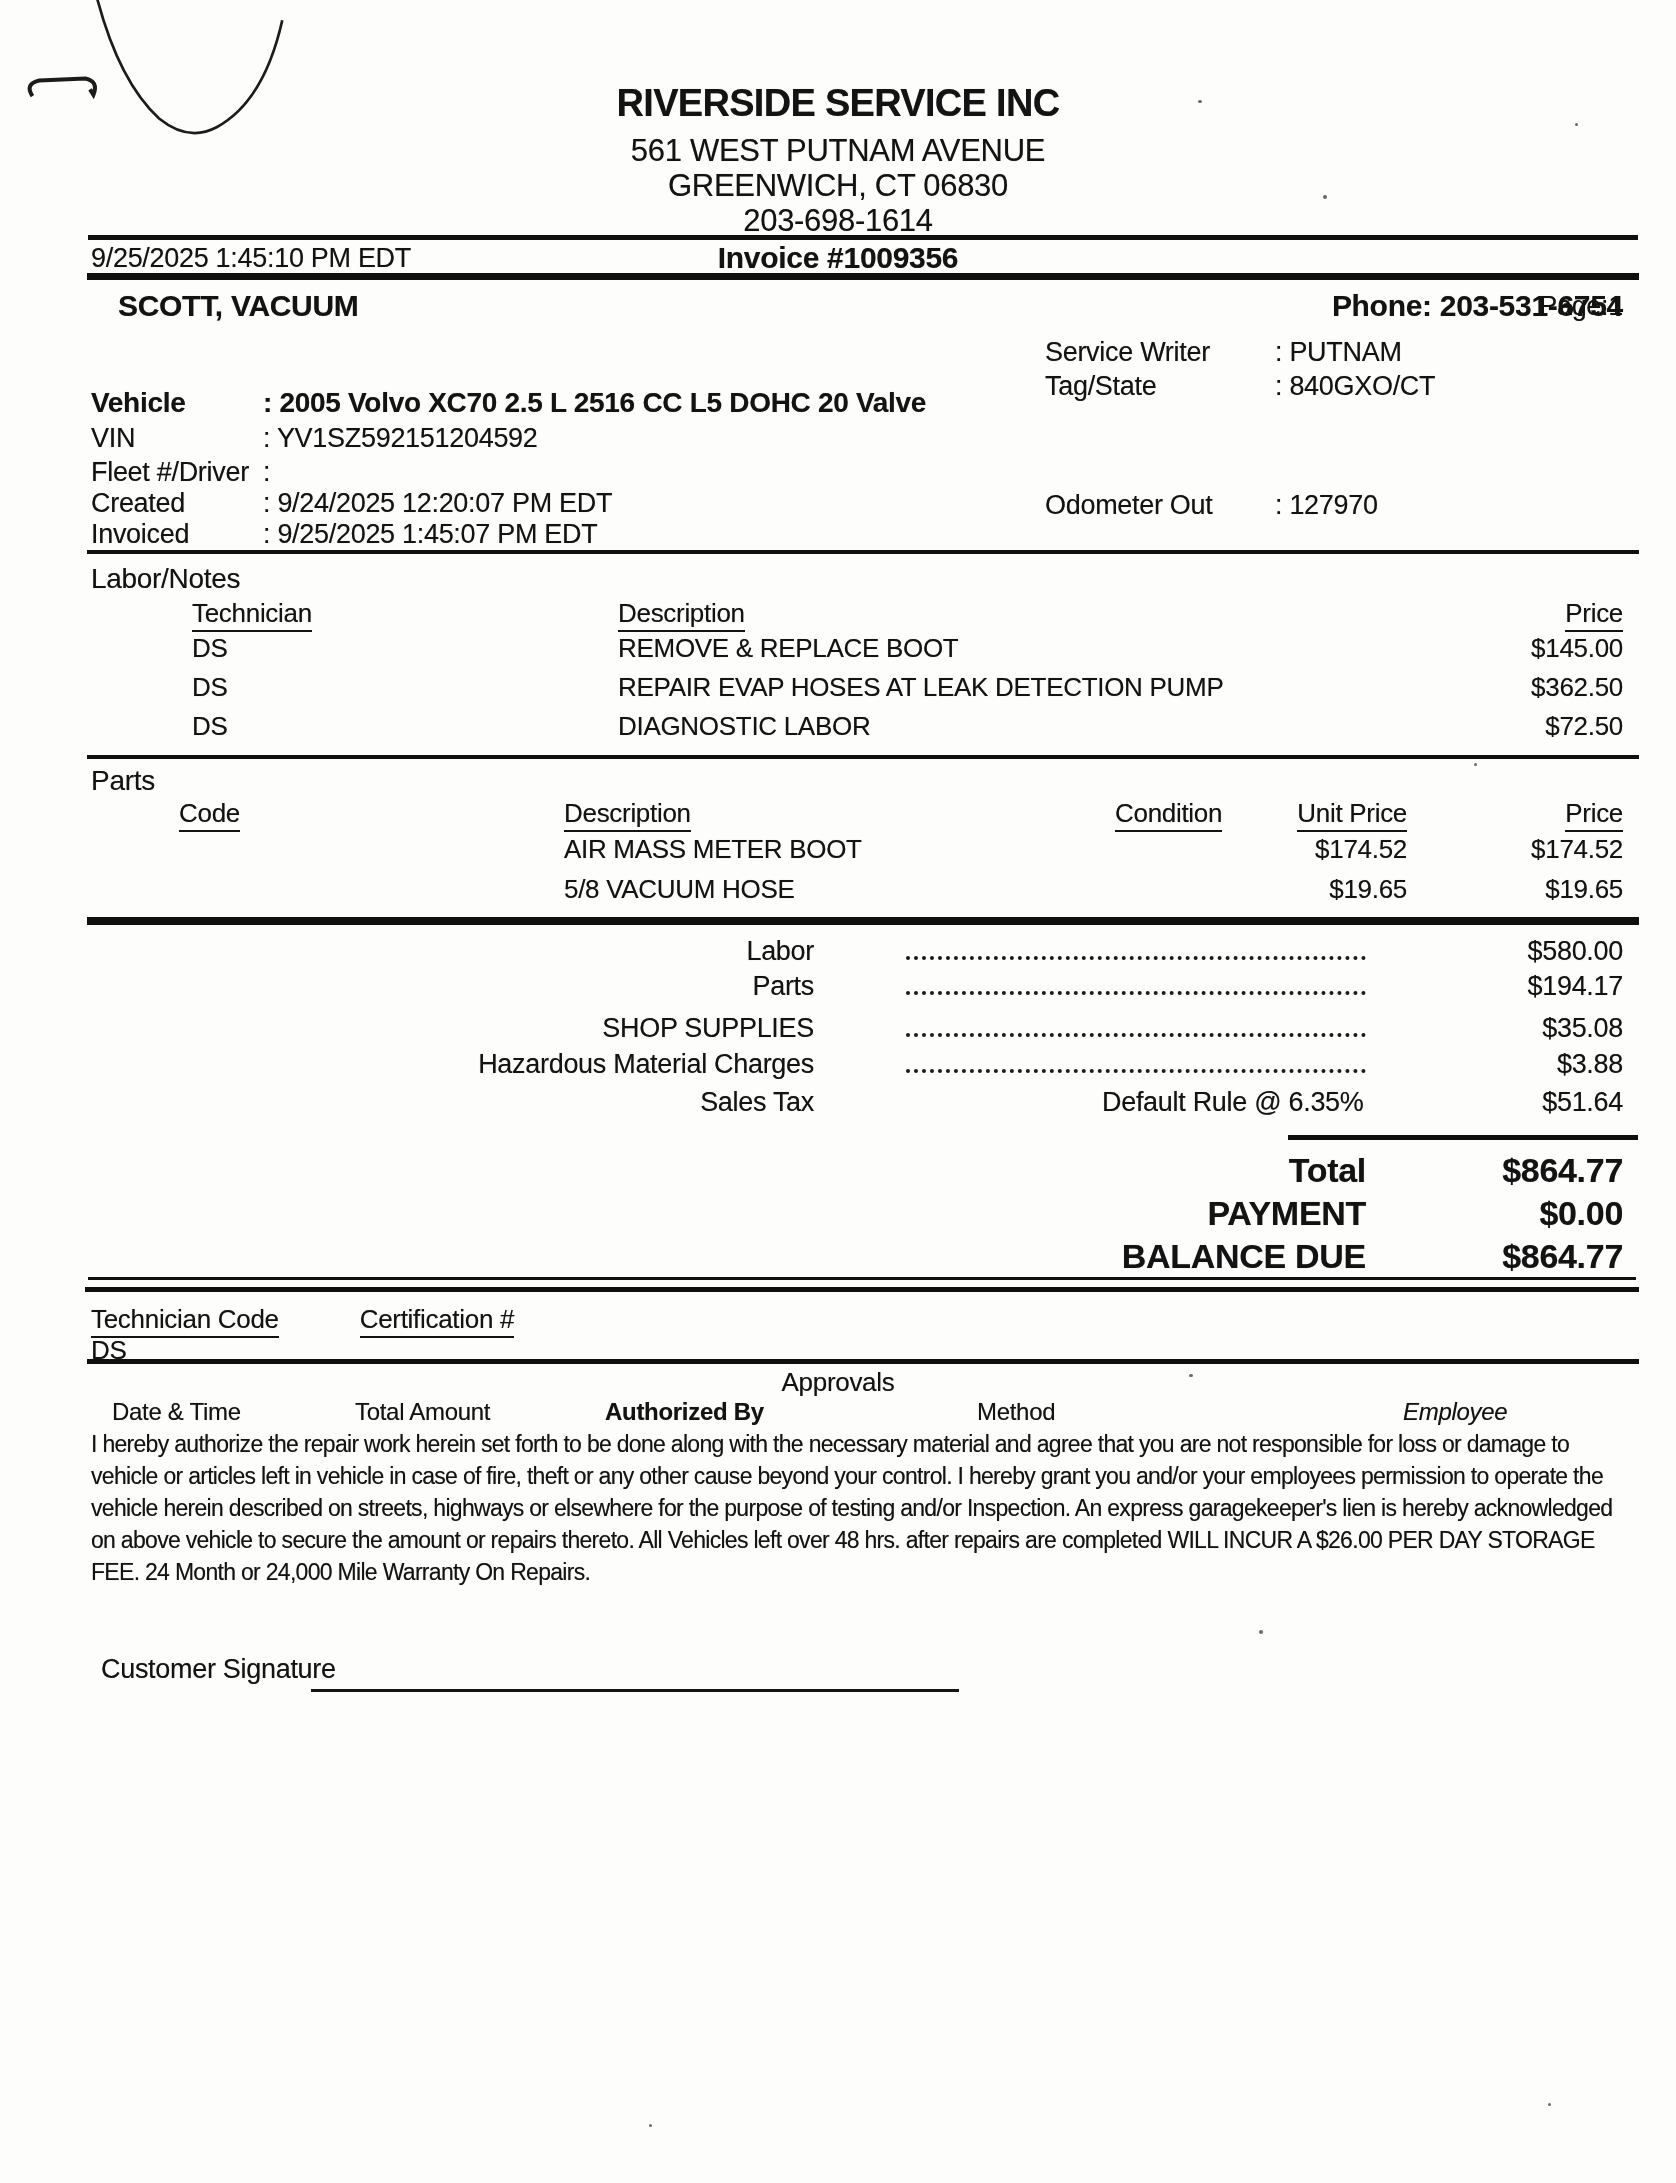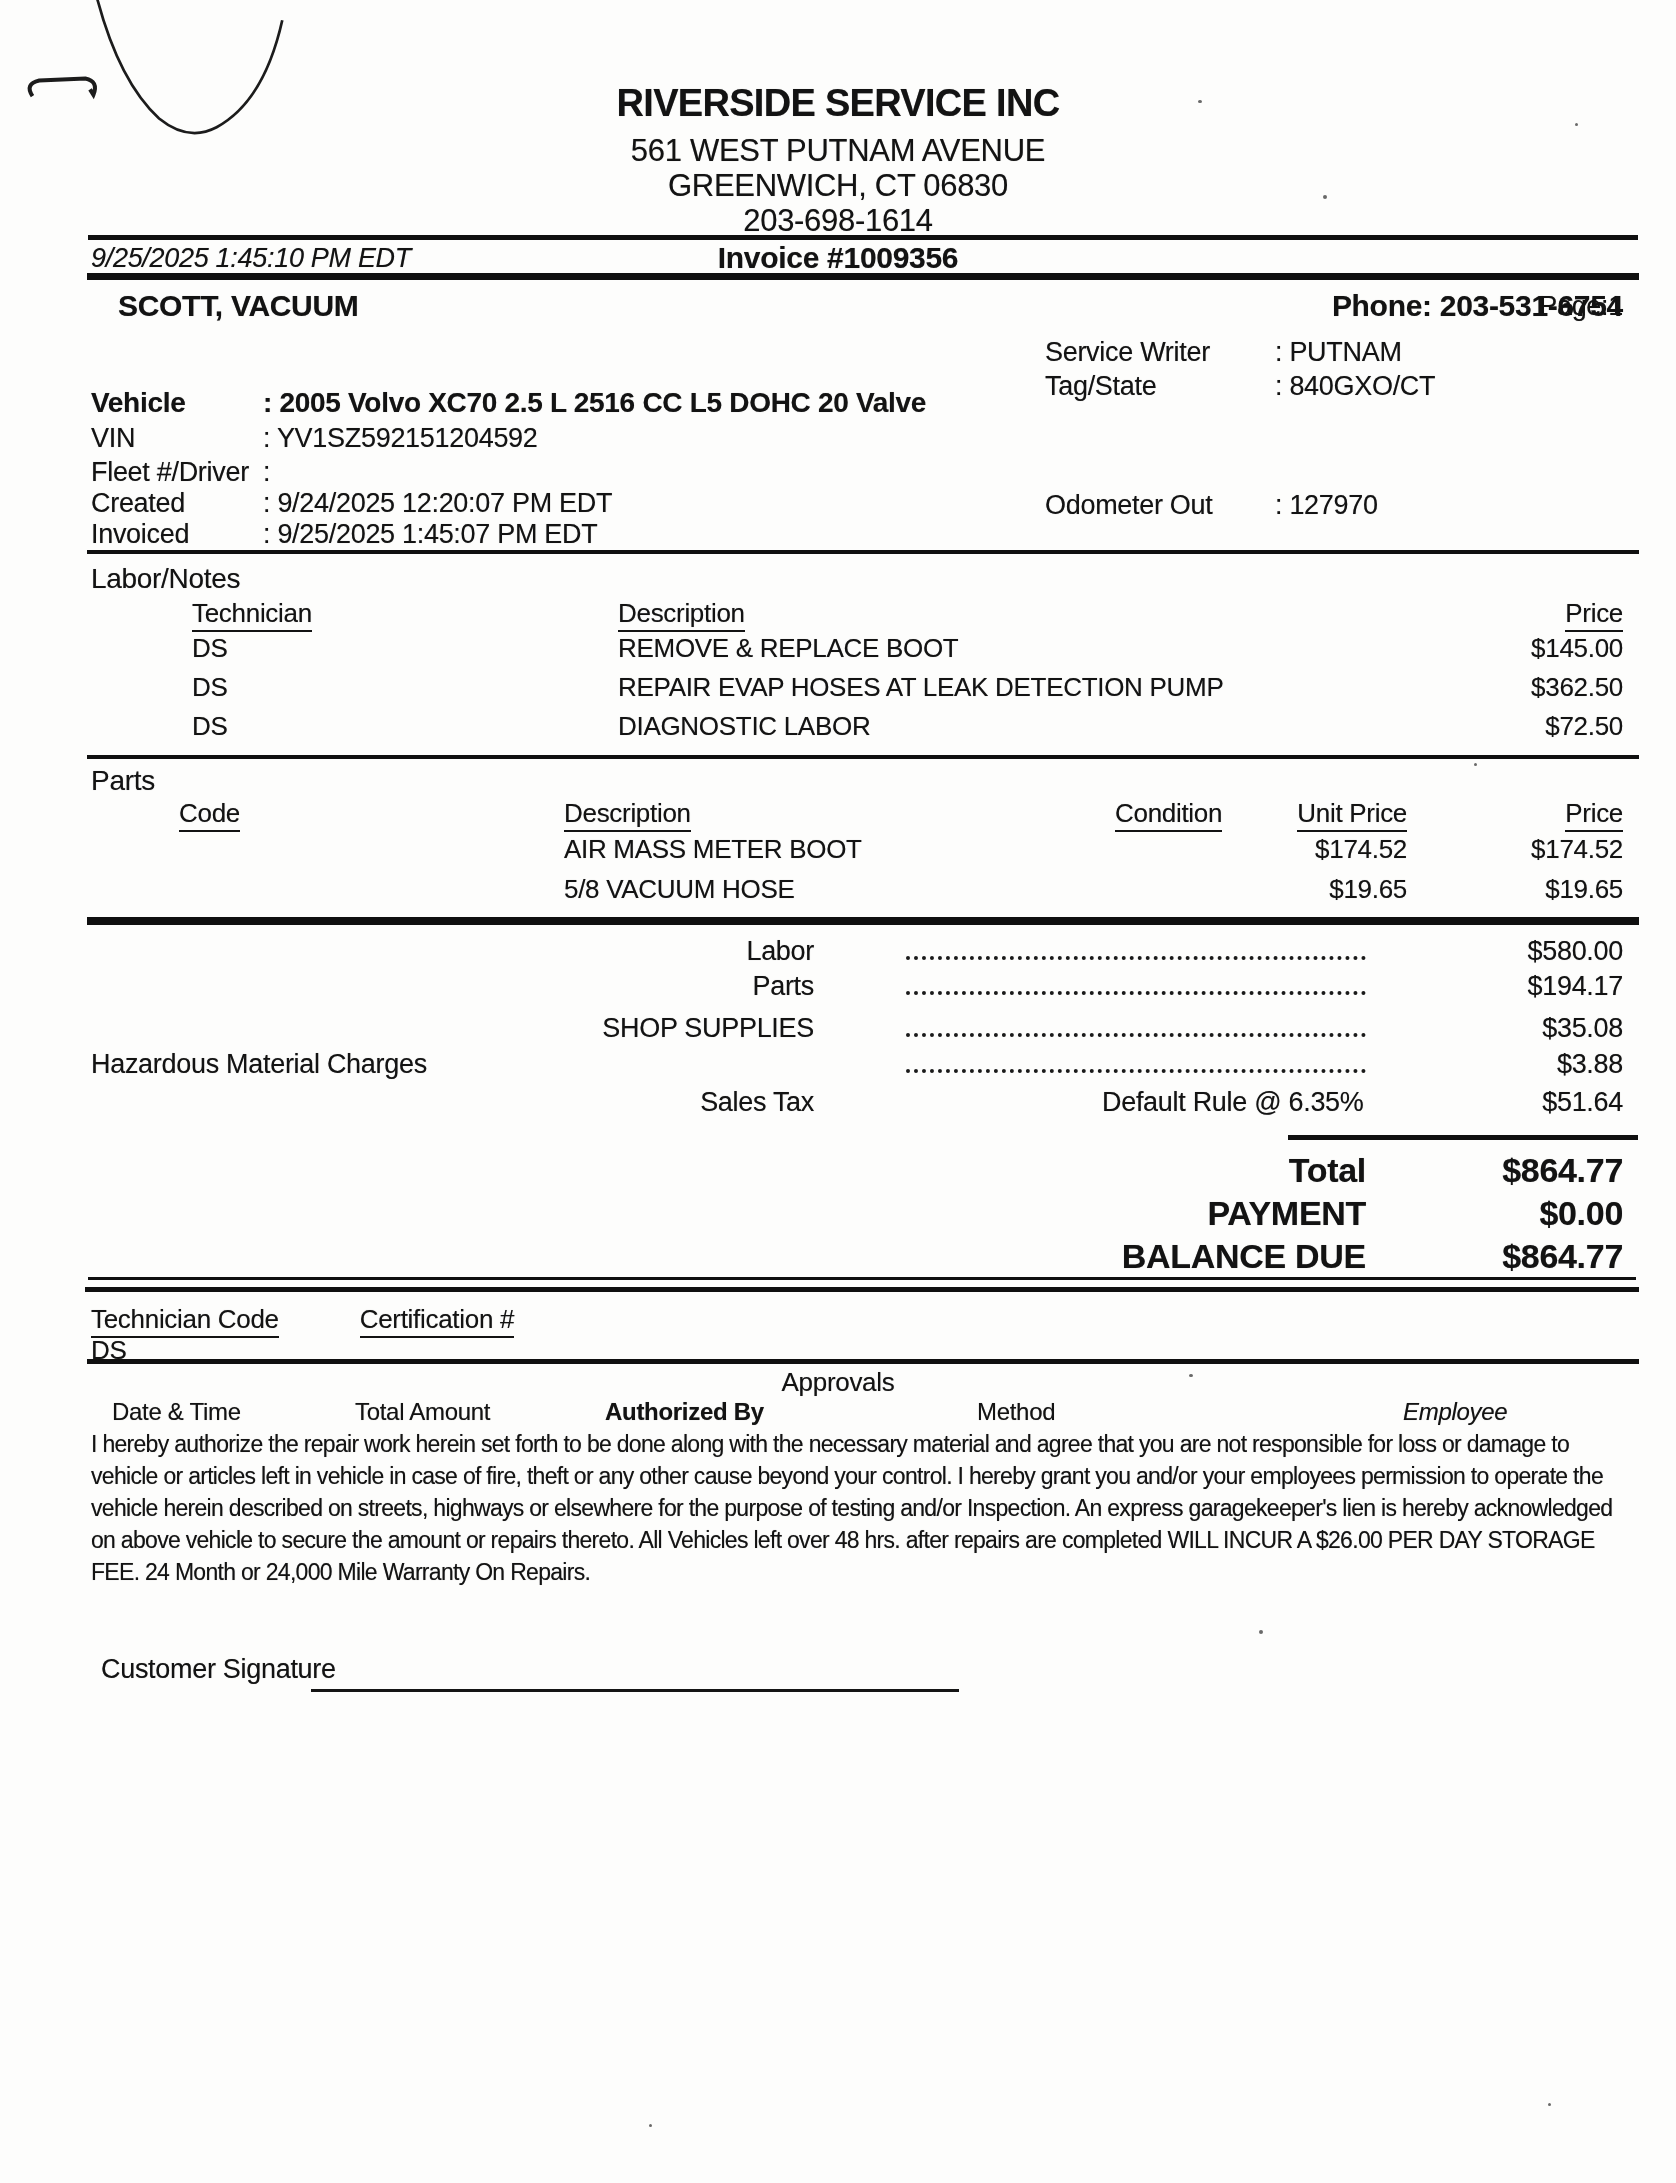--- a/index.html
+++ b/index.html
@@ -55,21 +55,21 @@
   <div class="speck" style="left:649px;top:2124px;width:3.4px;height:3.4px;"></div>
   <div class="speck" style="left:1548px;top:2103px;width:3.4px;height:3.4px;"></div>
 
   <div class="abs center c56 b" style="top:82px;">RIVERSIDE SERVICE INC</div>
   <div class="abs center c46" style="top:133px;">561 WEST PUTNAM AVENUE</div>
   <div class="abs center c46" style="top:168px;">GREENWICH, CT 06830</div>
   <div class="abs center c46" style="top:203px;">203-698-1614</div>
 
   <div class="hr" style="top:235px;left:88px;width:1550px;height:5.4px;"></div>
 
-  <div class="abs c40" style="top:243px;left:91px;font-style:italic;">9/25/2025 1:45:10 PM EDT</div>
+  <div class="abs c40" style="top:243px;left:91px;">9/25/2025 1:45:10 PM EDT</div>
   <div class="abs center c44 b" style="top:241px;">Invoice #1009356</div>
   <div class="abs c40 rt" style="top:243px;right:53px;margin-top:48px;">Page:1</div>
 
   <div class="hr" style="top:273px;left:87px;width:1552px;height:6.8px;"></div>
 
   <div class="abs c44 b" style="top:289px;left:118px;">SCOTT, VACUUM</div>
   <div class="abs c44 b rt" style="top:289px;right:53px;">Phone: 203-531-6754</div>
 
   <div class="abs c40" style="top:337px;left:1045px;">
     <span class="svc-lbl">Service Writer</span><span>: PUTNAM</span>
@@ -157,21 +157,21 @@
     <span class="abs" style="left:0;width:723px;text-align:right;">Parts</span>
     <span class="dots"></span>
     <span class="rt">$194.17</span>
   </div>
   <div class="rrow c40" style="top:1013px;">
     <span class="abs" style="left:0;width:723px;text-align:right;">SHOP SUPPLIES</span>
     <span class="dots"></span>
     <span class="rt">$35.08</span>
   </div>
   <div class="rrow c40" style="top:1049px;">
-    <span class="abs" style="left:0;width:723px;">Hazardous Material Charges</span>
+    <span class="abs" style="left:0;width:723px;text-align:right;">Hazardous Material Charges</span>
     <span class="dots"></span>
     <span class="rt">$3.88</span>
   </div>
   <div class="rrow c40" style="top:1087px;">
     <span class="abs" style="left:0;width:723px;text-align:right;">Sales Tax</span>
     <span class="abs" style="left:1011px;">Default Rule @ 6.35%</span>
     <span class="rt">$51.64</span>
   </div>
 
   <div class="hr" style="top:1135px;left:1288px;width:350px;height:5.4px;"></div>

